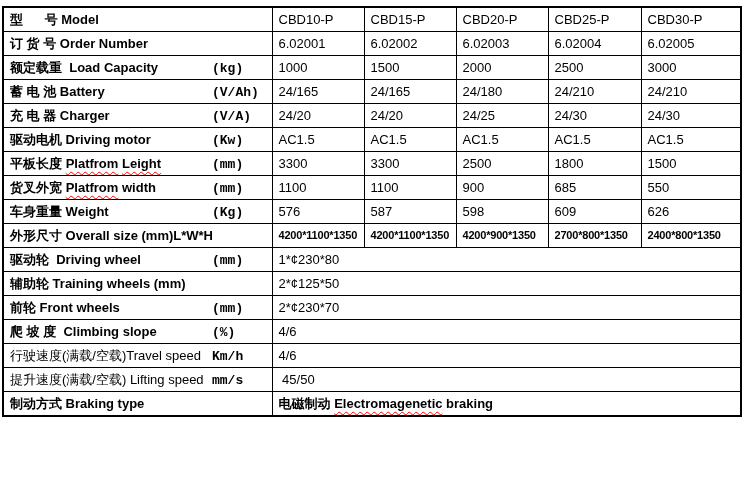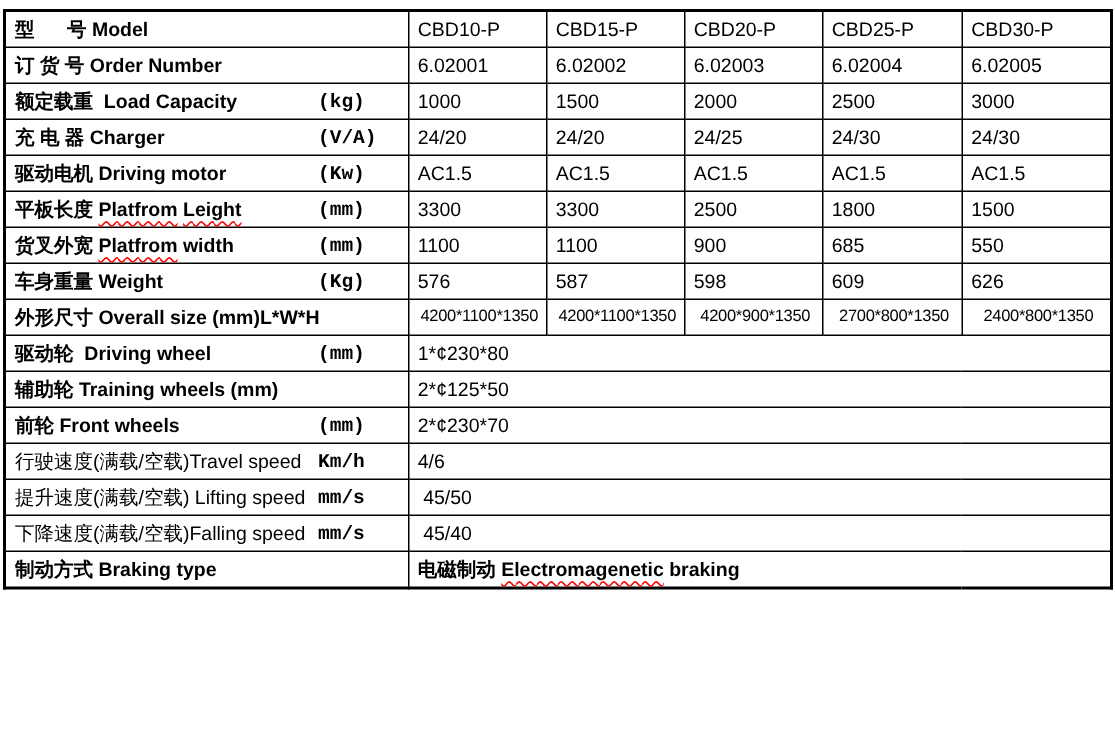--- a/index.html
+++ b/index.html
@@ -40,21 +40,21 @@
   }
   .unit {
     position: absolute;
     left: 208px;
     top: 50%;
     transform: translateY(-50%);
     white-space: pre;
     font-family: Liberation Mono, monospace;
   }
   td.val { font-weight: normal; }
-  td.val.sv { font-size: 11px; font-weight: normal; letter-spacing: -0.2px; text-align: center; }
+  td.val.sv { font-size: 11px; font-weight: bold; letter-spacing: -0.2px; }
 </style>
 </head>
 <body>
 
 <div class="doc-page">
   <table class="spec">
     <colgroup>
       <col style="width:269px">
       <col style="width:92px">
       <col style="width:92px">
@@ -79,20 +79,28 @@
           <td class="val">6.02004</td>
           <td class="val">6.02005</td>
         </tr>
         <tr>
           <td class="label-cell"><span class="b">额定载重  Load Capacity</span><span class="unit b">(kg)</span></td>
           <td class="val">1000</td>
           <td class="val">1500</td>
           <td class="val">2000</td>
           <td class="val">2500</td>
           <td class="val">3000</td>
+        </tr>
+        <tr>
+          <td class="label-cell"><span class="b">蓄 电 池 Battery</span><span class="unit b">(V/Ah)</span></td>
+          <td class="val">24/165</td>
+          <td class="val">24/165</td>
+          <td class="val">24/180</td>
+          <td class="val">24/210</td>
+          <td class="val">24/210</td>
         </tr>
         <tr>
           <td class="label-cell"><span class="b">充 电 器 Charger</span><span class="unit b">(V/A)</span></td>
           <td class="val">24/20</td>
           <td class="val">24/20</td>
           <td class="val">24/25</td>
           <td class="val">24/30</td>
           <td class="val">24/30</td>
         </tr>
         <tr>
@@ -141,30 +149,30 @@
         </tr>
         <tr>
           <td class="label-cell"><span class="b">辅助轮 Training wheels (mm)</span></td>
           <td colspan="5" class="val"><span>2*¢125*50</span></td>
         </tr>
         <tr>
           <td class="label-cell"><span class="b">前轮 Front wheels</span><span class="unit b">(mm)</span></td>
           <td colspan="5" class="val"><span>2*¢230*70</span></td>
         </tr>
         <tr>
+          <td class="label-cell"><span class="b">爬 坡 度  Climbing slope</span><span class="unit b">(%)</span></td>
+          <td colspan="5" class="val"><span>4/6</span></td>
+        </tr>
+        <tr>
           <td class="label-cell"><span>行驶速度(满载/空载)Travel speed</span><span class="unit b">Km/h</span></td>
           <td colspan="5" class="val"><span>4/6</span></td>
         </tr>
         <tr>
           <td class="label-cell"><span>提升速度(满载/空载) Lifting speed</span><span class="unit b">mm/s</span></td>
           <td colspan="5" class="val"><span> 45/50</span></td>
-        </tr>
-        <tr>
-          <td class="label-cell"><span>下降速度(满载/空载)Falling speed</span><span class="unit b">mm/s</span></td>
-          <td colspan="5" class="val"><span> 45/40</span></td>
         </tr>
         <tr>
           <td class="label-cell"><span class="b">制动方式 Braking type</span></td>
           <td colspan="5" class="val"><span class="b">电磁制动 </span><span class="b w">Electromagenetic</span><span class="b"> braking</span></td>
         </tr>
       </tbody>
   </table>
 </div>
 
 </body></html>

